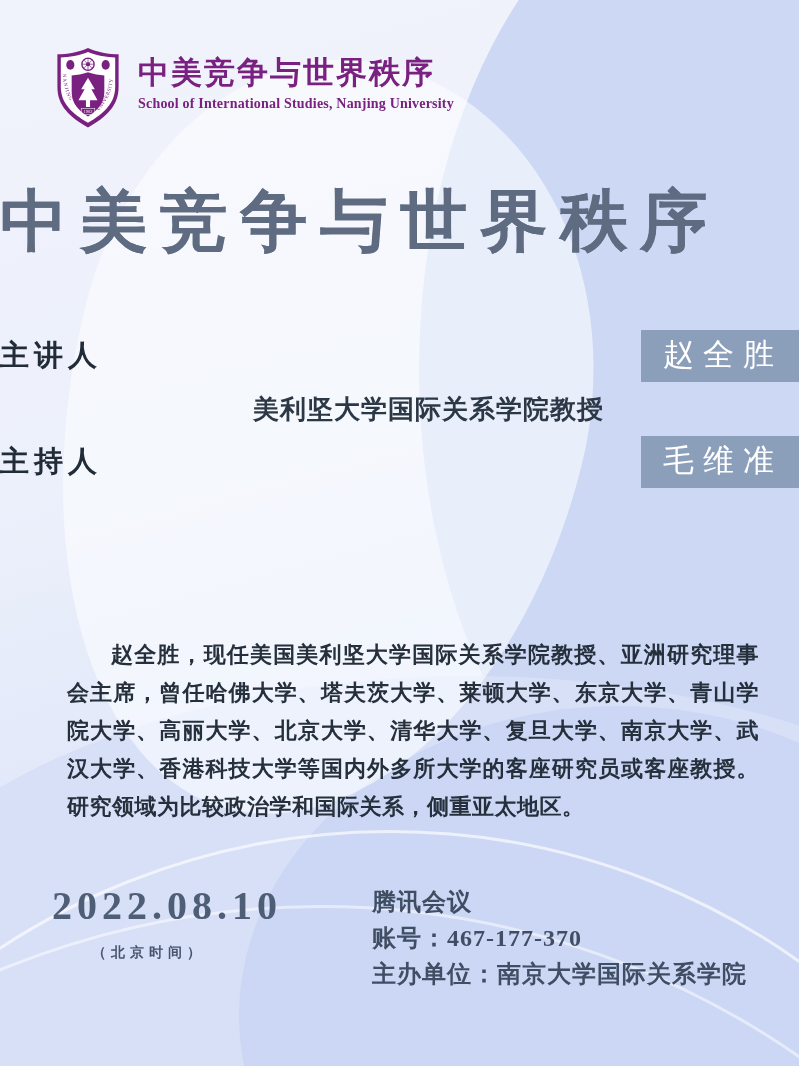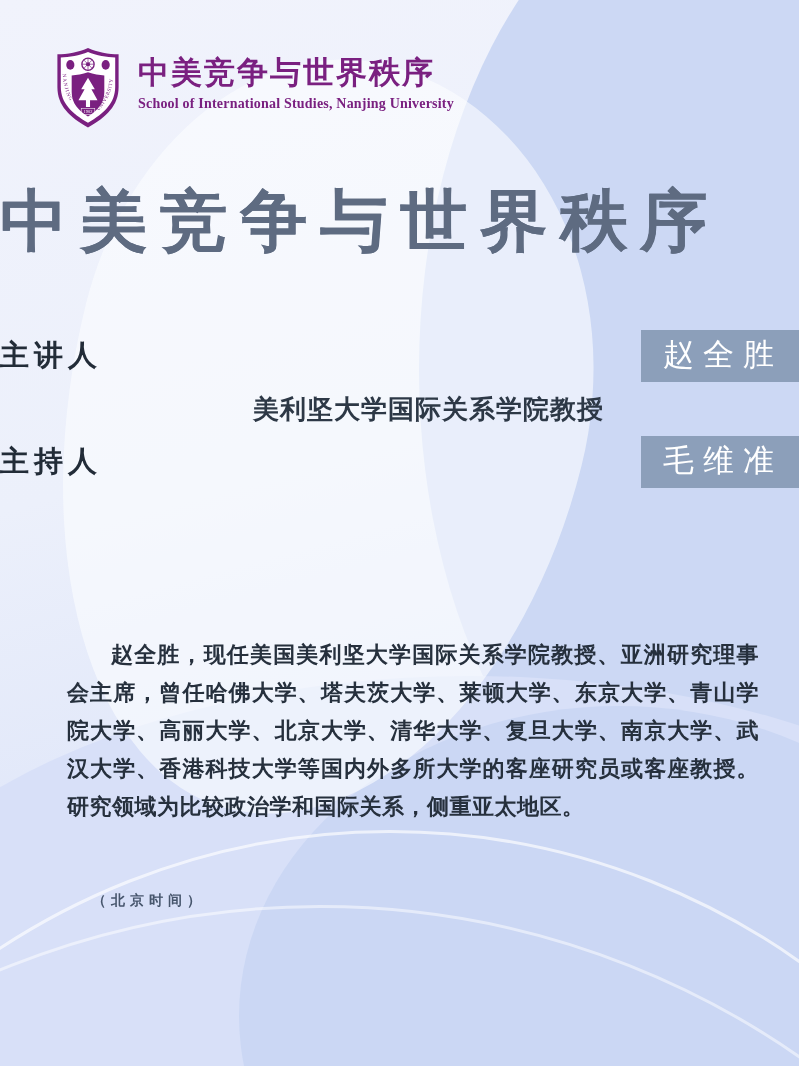--- a/index.html
+++ b/index.html
@@ -171,17 +171,23 @@
   <div class="affiliation aff-speaker">美利坚大学国际关系学院教授</div>
 
   <div class="person-row row-host">
     <span class="person-label">主持人</span>
     <span class="person-badge">毛维准</span>
   </div>
 
   <div class="bio">赵全胜，现任美国美利坚大学国际关系学院教授、亚洲研究理事会主席，曾任哈佛大学、塔夫茨大学、莱顿大学、东京大学、青山学院大学、高丽大学、北京大学、清华大学、复旦大学、南京大学、武汉大学、香港科技大学等国内外多所大学的客座研究员或客座教授。研究领域为比较政治学和国际关系，侧重亚太地区。</div>
 
   <div class="footer-left">
+    <div class="event-date">2022.08.10</div>
     <div class="timezone-note">（北京时间）</div>
   </div>
 
+  <div class="footer-right">
+    <div class="line">腾讯会议</div>
+    <div class="line">账号：467-177-370</div>
+    <div class="line">主办单位：南京大学国际关系学院</div>
+  </div>
 
 </div>
 
 </body></html>

